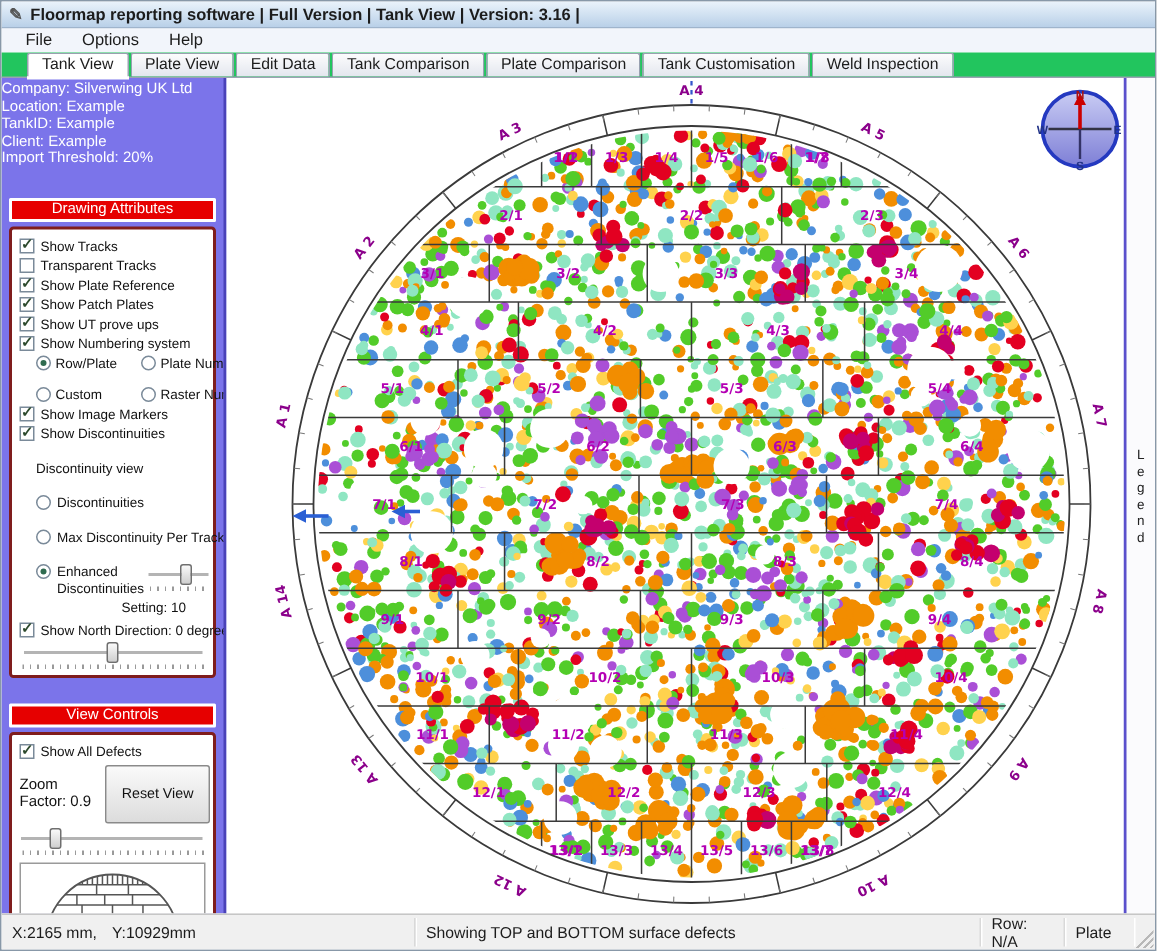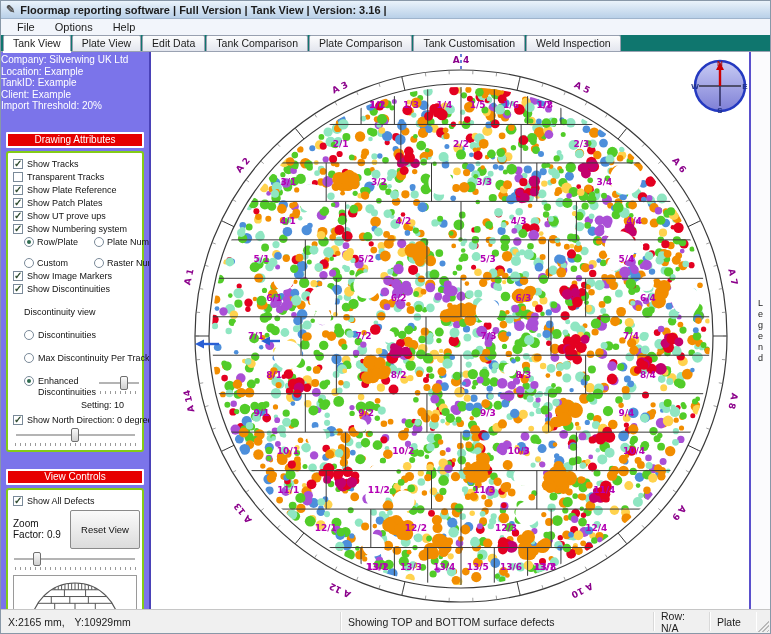--- a/index.html
+++ b/index.html
@@ -7,31 +7,31 @@
   .window{width:771px;height:634px;position:relative;background:#fff;overflow:hidden;
     font-family:"Liberation Sans",sans-serif;border:1px solid #8898a8;}
   
   .titlebar{height:18px;background:linear-gradient(#eaf3fb,#b9d0e8);display:flex;align-items:center;
     padding:0 5px;font-size:11px;font-weight:bold;color:#1c1c1c;border-bottom:1px solid #9fb4cc;}
   .titlebar .appicon{font-size:11px;margin-right:5px;color:#555;}
   
   .menubar{height:16px;background:#f2f5fb;display:flex;align-items:center;font-size:11px;color:#1c1c1c;padding-left:6px;}
   .menu-item{padding:0 10px;}
   
-  .tabbar{height:17px;background:#0f766e;display:flex;align-items:flex-end;padding-left:2px;border-bottom:1px solid #9aa2b2;}
+  .tabbar{height:17px;background:#22c55e;display:flex;align-items:flex-end;padding-left:17px;border-bottom:1px solid #9aa2b2;}
   .tab{font-size:10.5px;color:#1c1c1c;padding:1px 9px 2px;margin-right:1px;border:1px solid #98a0b0;border-bottom:none;
     border-radius:2px 2px 0 0;background:linear-gradient(#fcfcfd,#e3e6ee);white-space:nowrap;}
   .tab.active{background:#fff;box-shadow:0 2px 0 #fff;z-index:2;}
   
   .main{position:absolute;top:51px;left:0;right:0;bottom:24px;display:flex;}
   .sidebar{width:150px;flex:none;background:#7b74ea;border-right:2px solid #4a42b8;overflow:hidden;color:#fff;}
   .info{padding:2px 0 3px;font-size:10px;line-height:11.5px;white-space:nowrap;}
   .hdr{margin:17px 5px 3px;background:#e60000;border:2px solid #fff;color:#fff;text-align:center;
     font-size:10px;padding:0 0 1px;border-radius:1px;}
-  .panel{margin:0 5px 3px;background:#fff;border:2px solid #84cc16;border-radius:3px;
+  .panel{margin:0 5px 3px;background:#fff;border:2px solid #7f1d1d;border-radius:3px;
     padding:4px 2px 4px 5px;color:#111;font-size:9px;}
   .row{display:flex;align-items:flex-start;gap:4px;margin:2px 0;white-space:nowrap;line-height:11px;}
   .indent{margin-left:11px;margin-top:12px;}
   .cb{width:10px;height:10px;border:1px solid #7a8a99;background:#fff;display:inline-block;position:relative;flex:none;}
   .cb.on::after{content:"\2713";position:absolute;left:0;top:-2px;font-size:10px;font-weight:bold;color:#2d4a2d;}
   .rb{width:10px;height:10px;border:1px solid #7a8a99;border-radius:50%;background:#fff;display:inline-block;position:relative;flex:none;}
   .rb.on::after{content:"";position:absolute;left:2px;top:2px;width:4px;height:4px;border-radius:50%;background:#2f6b4f;}
   .rgrid{display:grid;grid-template-columns:60px auto;margin-left:11px;row-gap:2px;column-gap:2px;gap:10px;}
   .rcell{display:flex;gap:3px;align-items:center;white-space:nowrap;line-height:11px;}
   .slider{position:relative;height:14px;}
@@ -51,21 +51,21 @@
   .canvas{flex:1;position:relative;background:#fff;overflow:hidden;}
   .canvas svg#tank{position:absolute;left:0;top:0;}
   .compass{position:absolute;left:540px;top:5px;width:58px;height:58px;}
   .legendstrip{width:21px;flex:none;background:#fbfbfd;border-left:2px solid #5a50cc;
     display:flex;align-items:center;justify-content:center;}
   .legendstrip span{writing-mode:vertical-lr;text-orientation:upright;font-size:9px;color:#222;letter-spacing:1px;}
   
   .statusbar{position:absolute;left:0;right:0;bottom:0;height:24px;background:#f0f0f0;border-top:1px solid #c6c6c6;
     display:flex;align-items:center;font-size:10.5px;color:#1c1c1c;}
   .sbcell{height:19px;display:flex;align-items:center;padding:0 7px;border-right:1px solid #d9d9d9;box-shadow:1px 0 0 #fff;}
-  .sb1{width:340px;gap:10px;}
+  .sb1{width:276px;gap:10px;}
   .sb2{flex:1;}
   .sb3{width:56px;}
   .sb4{width:46px;border-right:none;text-align:center;}
   .grip{width:13px;height:13px;align-self:flex-end;margin:0 1px 1px 0;
     background:linear-gradient(135deg,transparent 0 55%,#b8b8b8 55% 62%,transparent 62% 72%,#b8b8b8 72% 79%,transparent 79% 89%,#b8b8b8 89% 96%,transparent 96%);}
 </style>
 </head>
 <body>
 
 <div class="window">

